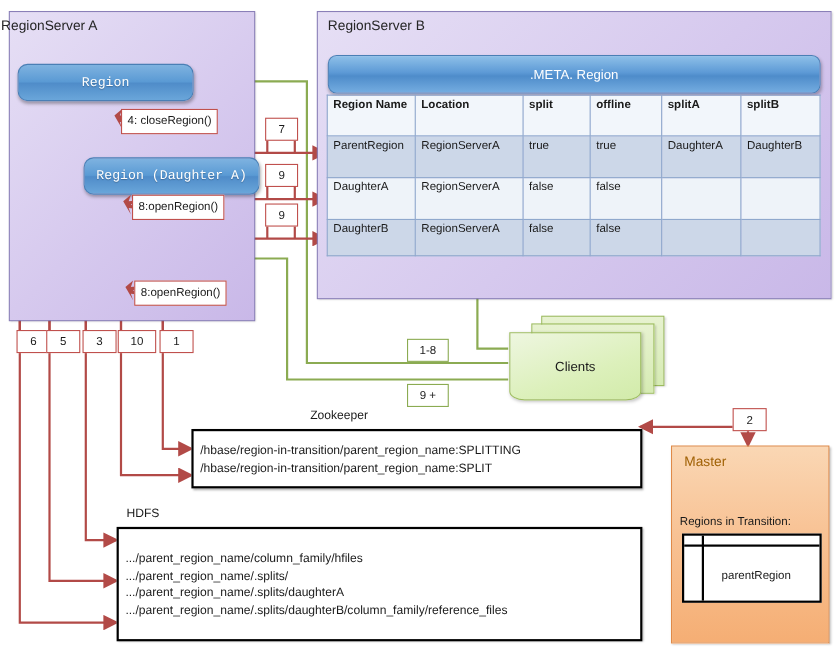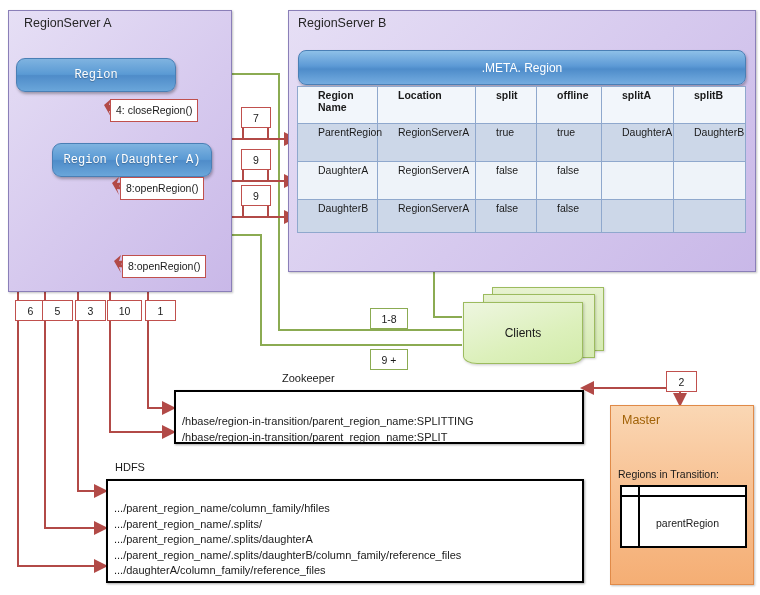--- a/index.html
+++ b/index.html
@@ -31,21 +31,21 @@
     position:absolute;border-radius:8px;border:1px solid #4a7fb5;
     background:linear-gradient(180deg,#8ec0e8 0%,#5d9ad6 45%,#4e8cca 55%,#74ace0 100%);
     color:#ffffff;font-size:12px;display:flex;align-items:center;justify-content:center;
     box-shadow:1px 2px 3px rgba(0,0,0,.28);
   }
 
   
   .metatable{position:absolute;border-collapse:collapse;table-layout:fixed;}
   .metatable td,.metatable th{
     border:1px solid #8fa8cd;font-size:10.5px;color:#1a1a1a;
-    padding:3px 20px;vertical-align:top;text-align:left;font-weight:normal;
+    padding:3px 5px;vertical-align:top;text-align:left;font-weight:normal;
     line-height:1.12;
   }
   .metatable th{font-weight:bold;background:#f2f6fb;}
   .metatable tr.odd td{background:#ccd7e8;}
   .metatable tr.even td{background:#eef3f9;}
 
   
   .redlabel{
     position:absolute;border:1.5px solid #c0504d;background:#ffffff;
     font-size:10.5px;color:#1a1a1a;display:flex;align-items:center;
@@ -166,25 +166,25 @@
 
       <g stroke="#b24a47">
         <path d="M680,388 L582,388" marker-end="url(#ar-red)"></path>
         <path d="M680,388 L680,405" marker-end="url(#ar-red)"></path>
       </g>
     </g>
   </svg>
 
   <div class="server" style="left:8px;top:10px;width:222px;width:222px;height:280px;">
   </div>
-  <div class="server-title" style="left:24px;top:16px;">RegionServer A</div>
+  <div class="server-title" style="left:1px;top:16px;">RegionServer A</div>
 
   <div class="regionbox" style="left:16px;top:58px;width:158px;height:32px;">Region</div>
 
-  <div class="regionbox" style="left:52px;top:143px;width:158px;height:32px;">Region (Daughter A)</div>
+  <div class="regionbox" style="left:76px;top:143px;width:158px;height:32px;">Region (Daughter A)</div>
 
 
   <svg class="wires" viewBox="0 0 760 595">
     <g fill="#b24a47">
       <path d="M104,105 l7,-6 l-2,6 l8,-1 l-6,4 l6,4 l-8,-1 l2,6 z"></path>
       <path d="M112,183 l7,-6 l-2,6 l8,-1 l-6,4 l6,4 l-8,-1 l2,6 z"></path>
       <path d="M114,261 l7,-6 l-2,6 l8,-1 l-6,4 l6,4 l-8,-1 l2,6 z"></path>
     </g>
   </svg>
 
@@ -256,31 +256,30 @@
 
   <div class="client-sheet" style="left:492px;top:287px;width:110px;height:62px;"></div>
   <div class="client-sheet" style="left:483px;top:294px;width:110px;height:62px;"></div>
   <div class="client-front" style="left:463px;top:302px;width:118px;height:60px;">Clients</div>
 
   <div class="greenlabel" style="left:370px;top:308px;width:36px;height:19px;">1-8</div>
   <div class="greenlabel" style="left:370px;top:349px;width:36px;height:19px;">9 +</div>
 
   <div class="caption" style="left:282px;top:372px;">Zookeeper</div>
   <div class="plainbox" style="left:174px;top:390px;width:406px;height:50px;">
-    <div class="plainline" style="margin-top:22px;">/hbase/region-in-transition/parent_region_name:SPLITTING</div>
+    <div class="plainline" style="margin-top:11px;">/hbase/region-in-transition/parent_region_name:SPLITTING</div>
     <div class="plainline">/hbase/region-in-transition/parent_region_name:SPLIT</div>
   </div>
 
   <div class="caption" style="left:115px;top:461px;">HDFS</div>
   <div class="plainbox" style="left:106px;top:479px;width:474px;height:100px;">
     <div class="plainline" style="margin-top:20px;">.../parent_region_name/column_family/hfiles</div>
     <div class="plainline">.../parent_region_name/.splits/</div>
     <div class="plainline">.../parent_region_name/.splits/daughterA</div>
     <div class="plainline">.../parent_region_name/.splits/daughterB/column_family/reference_files</div>
-    <div class="plainline">.../daughterA/column_family/reference_files</div>
   </div>
 
   <div class="numlabel" style="left:666px;top:371px;width:29px;height:19px;">2</div>
 
   <div class="master" style="left:610px;top:405px;width:142px;height:178px;"></div>
   <div class="master-title" style="left:622px;top:413px;">Master</div>
   <div class="master-sub" style="left:618px;top:468px;">Regions in Transition:</div>
 
   <div class="rit-outer" style="left:620px;top:485px;width:123px;height:59px;">
     <div class="rit-top" style="height:8px;"></div>

